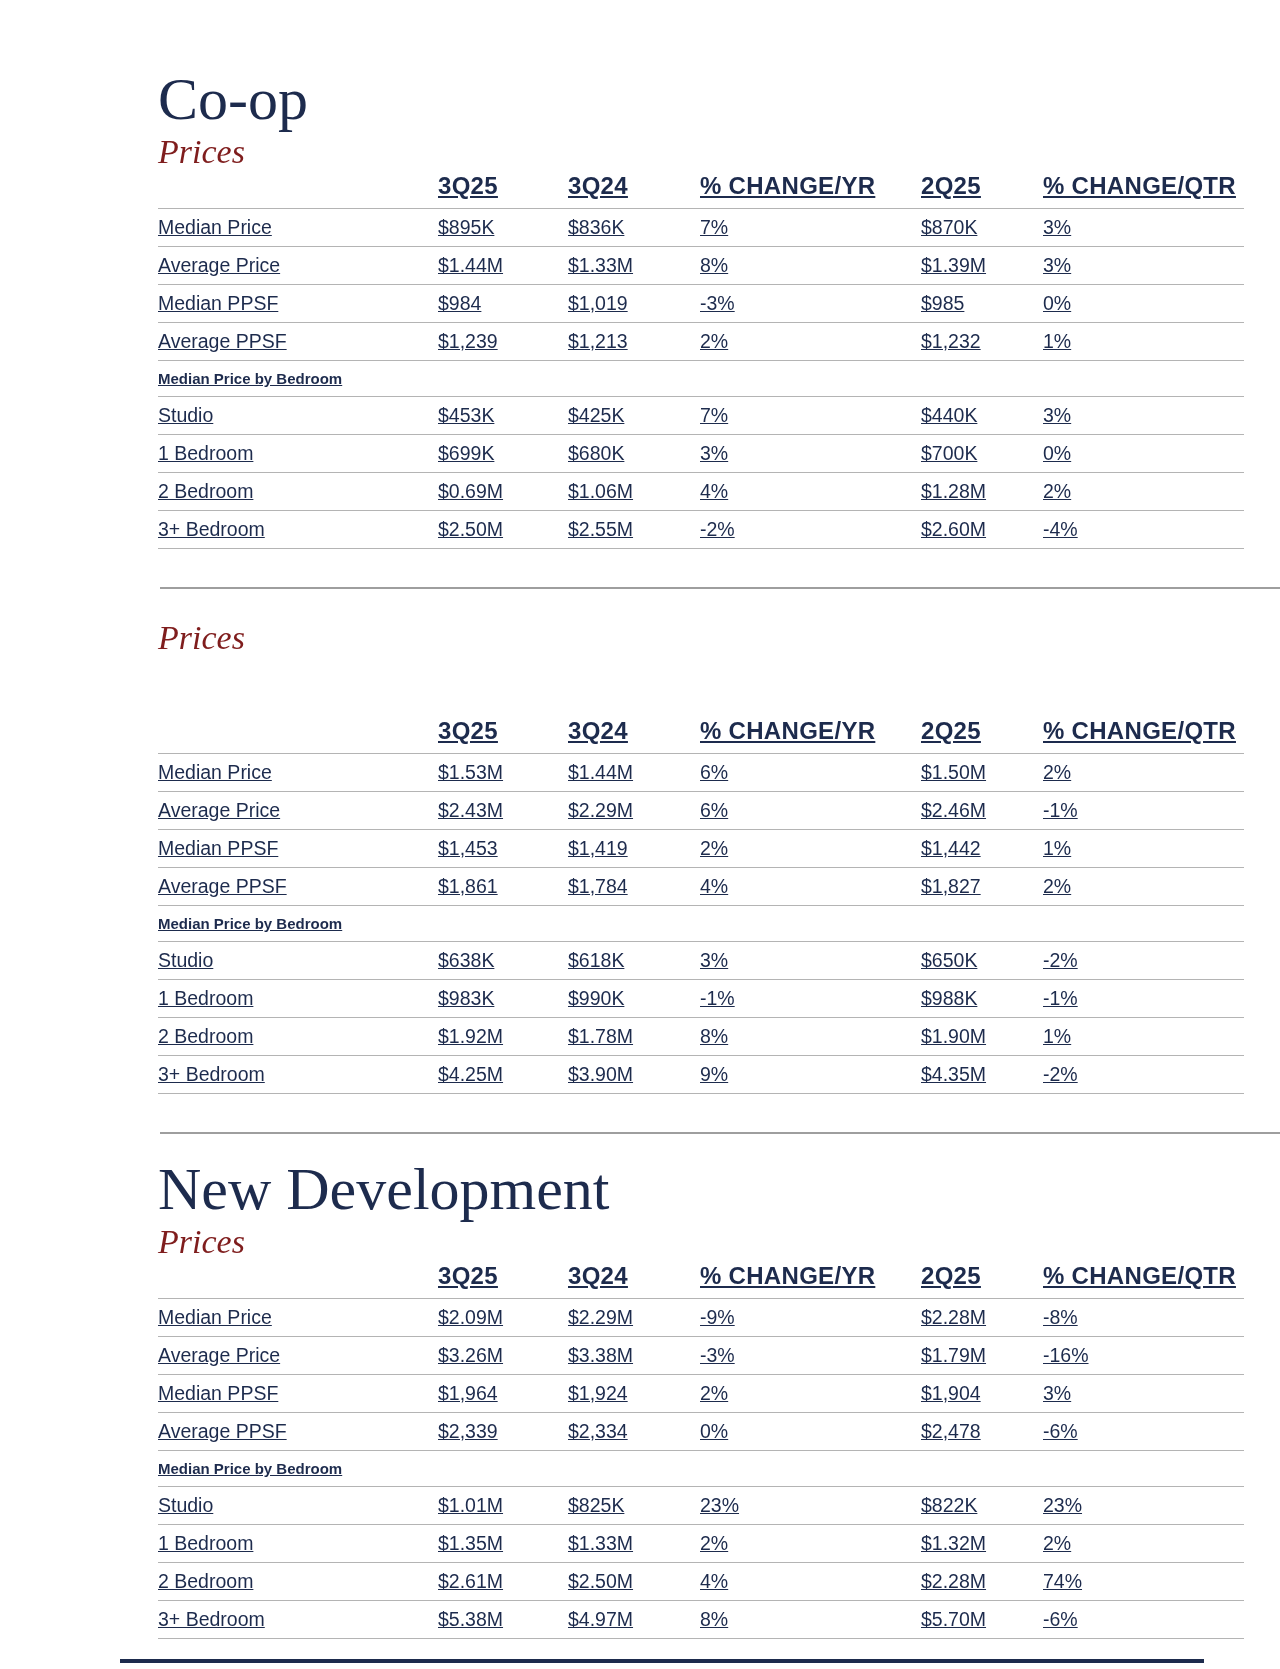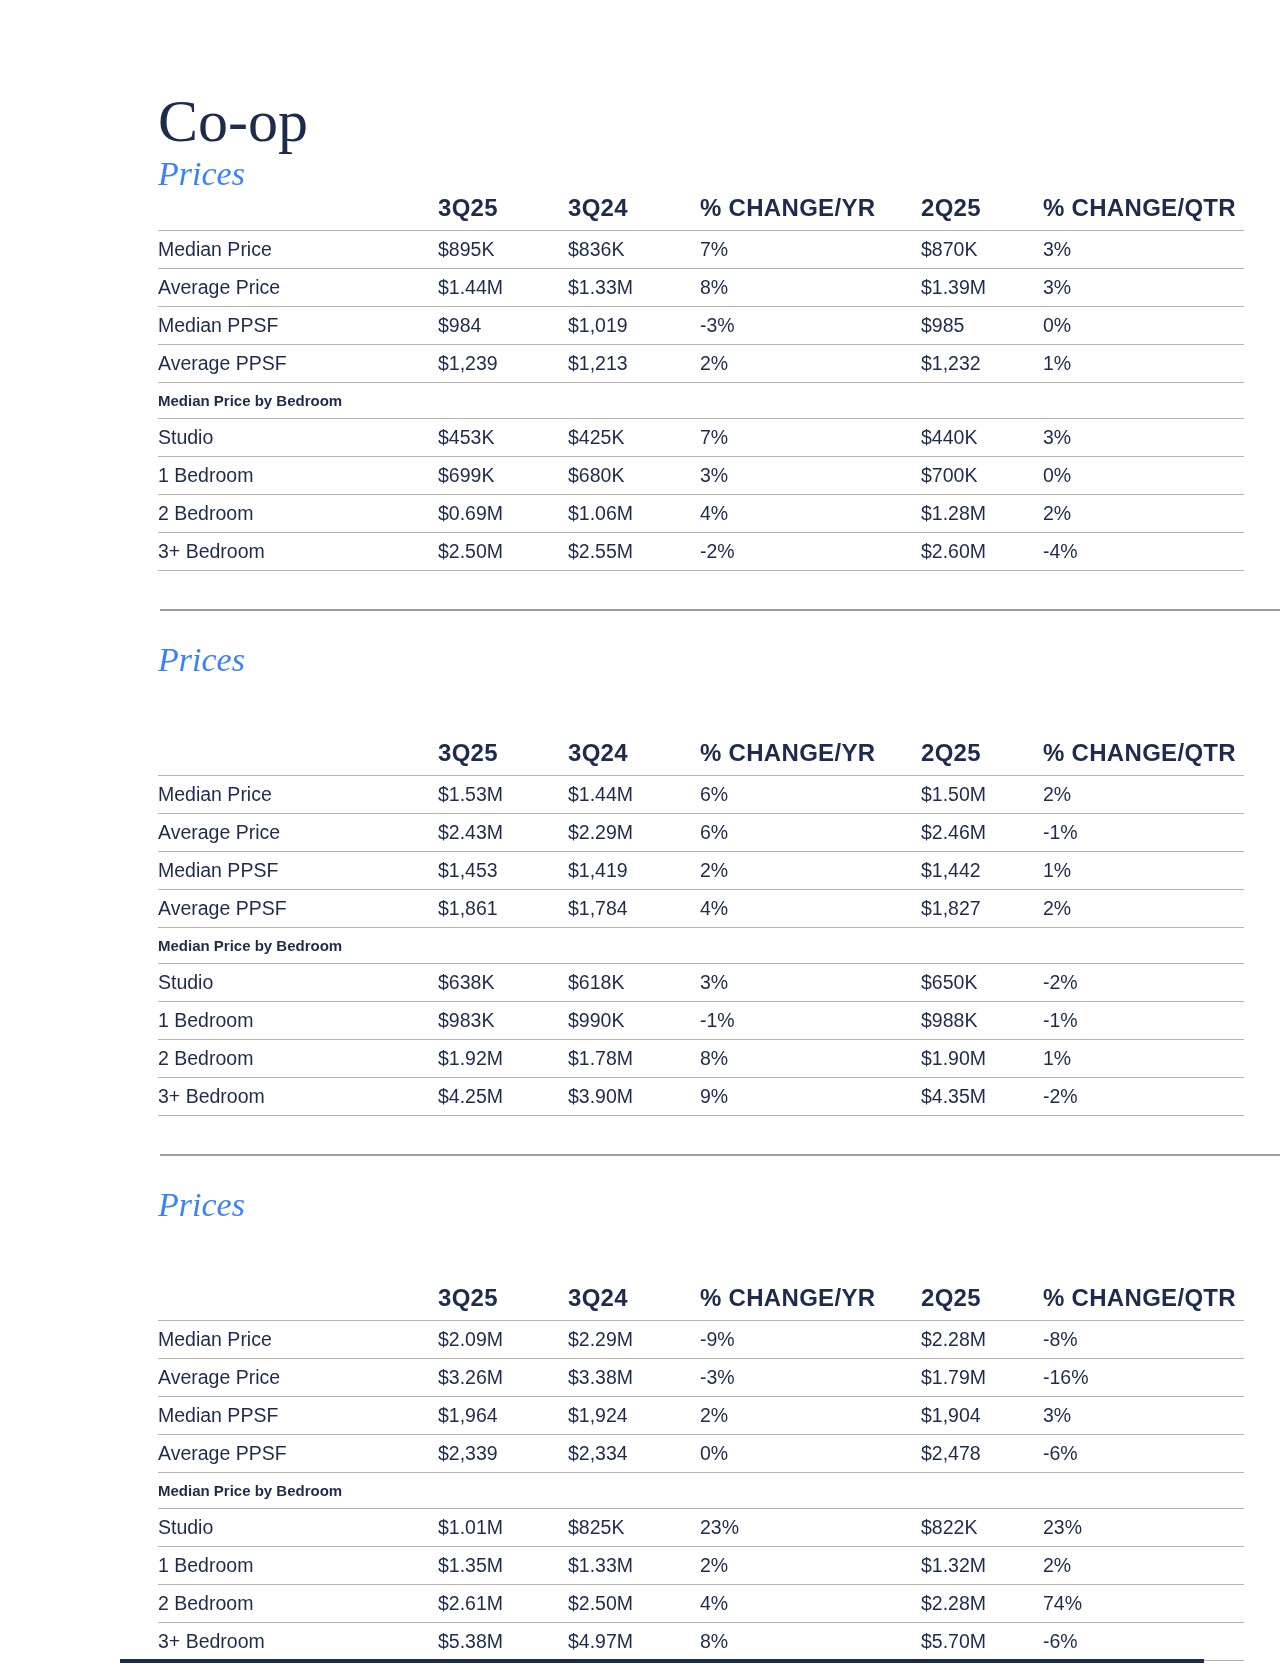--- a/index.html
+++ b/index.html
@@ -11,44 +11,45 @@
     color: #1d2b4d;
     position: relative;
     overflow: hidden;
   }
   .page {
     position: relative;
     width: 1280px;
     height: 1669px;
   }
   .content {
-    padding-top: 92px;
+    padding-top: 70px;
     margin-left: 158px;
     width: 1086px;
+    text-decoration: underline;
   }
   .report-section { position: relative; }
   .titles { position: absolute; top: 0; left: 0; }
   h1.section-title {
     margin: 0;
     font-family: "Liberation Serif", serif;
     font-weight: 400;
     font-size: 60px;
     line-height: 0.98;
     color: #1d2b4d;
     letter-spacing: 0;
     white-space: nowrap;
   }
   h2.section-subtitle {
     margin: 6px 0 0 0;
     font-family: "Liberation Serif", serif;
     font-style: italic;
     font-weight: 400;
     font-size: 34px;
     line-height: 1;
-    color: #3b82f6;
+    color: #7f1d1d;
   }
   table.prices-table {
     border-collapse: collapse;
     table-layout: fixed;
     width: 1086px;
   }
   col.c-label { width: 280px; }
   col.c-q1 { width: 130px; }
   col.c-q2 { width: 132px; }
   col.c-yr { width: 221px; }
@@ -301,20 +302,21 @@
               <td>-2%</td>
             </tr>
           </tbody>
       </table>
     </section>
 
     <div class="section-divider"></div>
 
     <section class="report-section">
       <div class="titles">
+        <h1 class="section-title">New Development</h1>
         <h2 class="section-subtitle">Prices</h2>
       </div>
       <table class="prices-table">
         <colgroup>
           <col class="c-label">
             <col class="c-q1">
             <col class="c-q2">
             <col class="c-yr">
             <col class="c-q3">
             <col class="c-qtr">

